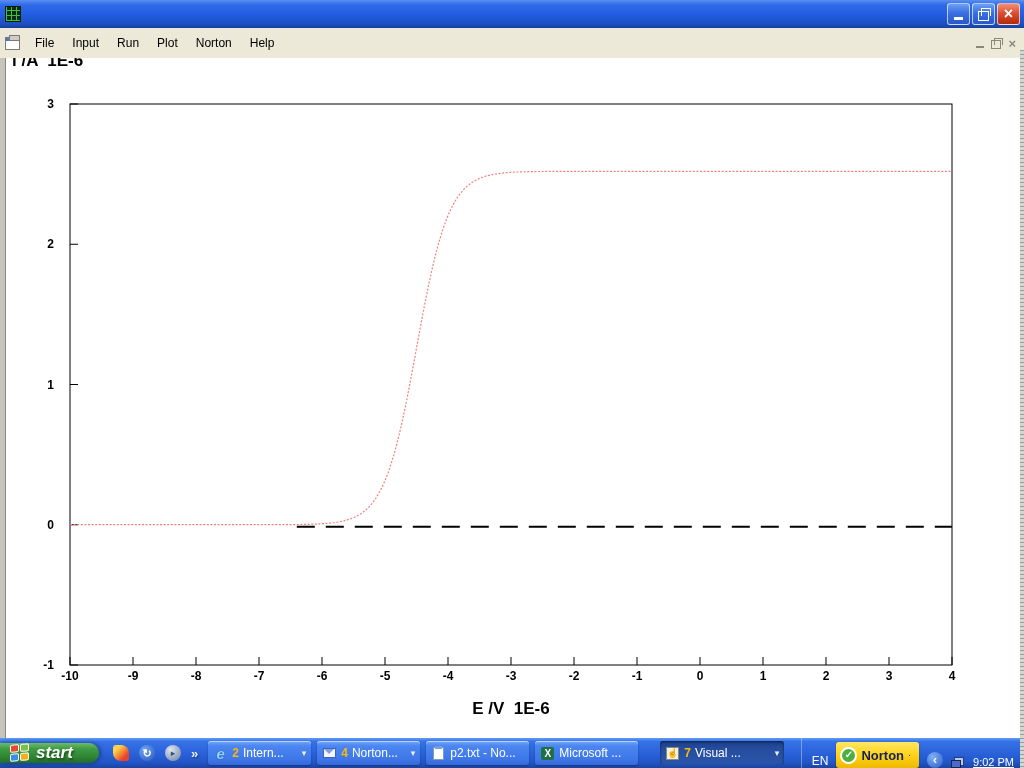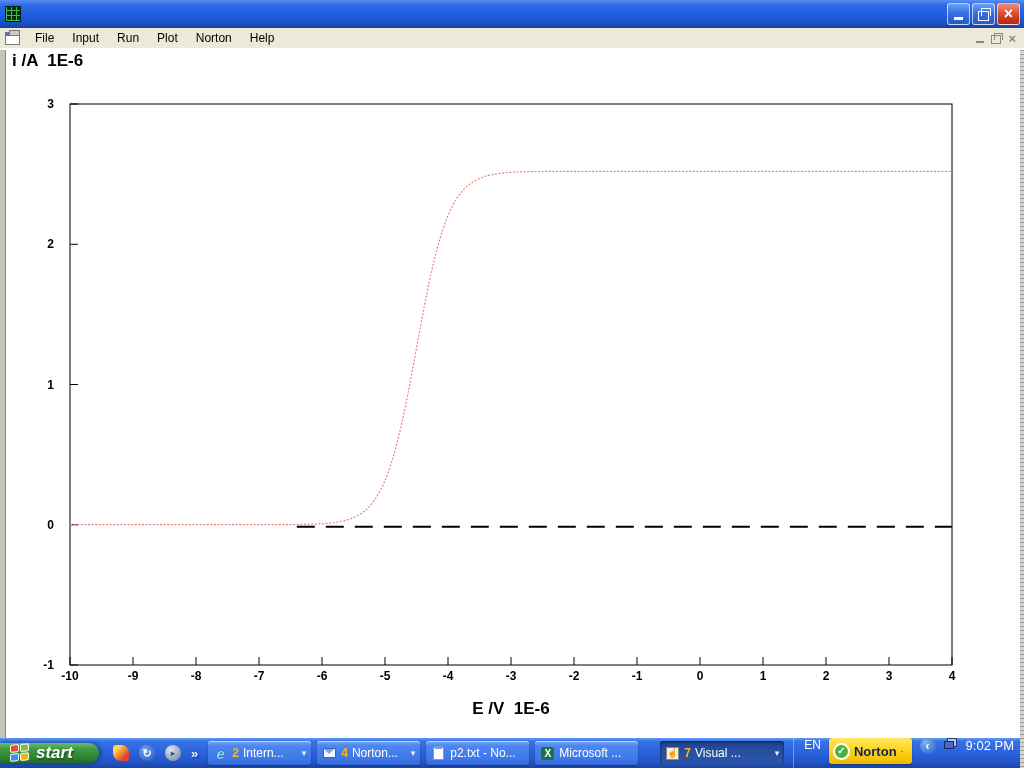--- a/index.html
+++ b/index.html
@@ -20,21 +20,21 @@
     display:flex;align-items:center;justify-content:center;padding:0;cursor:default;
     background:linear-gradient(180deg,#6ea0f5 0%,#3a6fe0 45%,#2a58c8 100%);color:#fff;}
   .wbtn.close{background:linear-gradient(180deg,#f09078 0%,#dd4f33 45%,#b42708 100%);
     font-weight:bold;font-size:16px;line-height:1;}
   .glyph-min{width:9px;height:3px;background:#fff;align-self:flex-end;margin:0 auto 4px auto;}
   .glyph-rest{position:relative;width:9px;height:8px;border:1px solid #fff;margin-top:3px;}
   .glyph-rest::before{content:'';position:absolute;top:-4px;left:2px;width:8px;height:7px;
     border:1px solid #fff;border-bottom:none;}
 
   
-  .menubar{position:absolute;top:28px;left:0;right:0;height:20px;z-index:5;
+  .menubar{position:absolute;top:28px;left:0;right:0;height:30px;z-index:5;
     background:#ece9d8;display:flex;align-items:center;font-size:12px;color:#000;}
   .mdi-icon{width:15px;height:13px;margin:0 6px 0 5px;flex:none;position:relative;
     background:#fff;border:1px solid #7a7a7a;box-sizing:border-box;}
   .mdi-icon::before{content:'';position:absolute;top:0;left:0;right:3px;height:3px;background:#4a76c8;}
   .mdi-icon::after{content:'';position:absolute;top:-3px;left:3px;width:9px;height:4px;
     background:#cfcbc0;border:1px solid #7a7a7a;}
   .menu-item{padding:3px 9px;cursor:default;}
   .mdi-controls{margin-left:auto;display:flex;align-items:center;gap:7px;padding-right:8px;color:#8a877d;}
   .mglyph-min{width:8px;height:2px;background:#8a877d;margin-top:7px;}
   .mglyph-rest{position:relative;width:8px;height:7px;border:1px solid #8a877d;margin-top:2px;}
@@ -91,38 +91,38 @@
   .env{width:13px;height:10px;background:#f4f6ff;border:1px solid #3a62c0;position:relative;box-sizing:border-box;}
   .env::before{content:'';position:absolute;top:0;left:0;border-left:5px solid transparent;
     border-right:5px solid transparent;border-top:5px solid #7e9fe0;left:0px;}
   .note{width:11px;height:13px;background:#fff;border:1px solid #8a98b0;box-sizing:border-box;position:relative;}
   .note::before{content:'';position:absolute;top:-2px;left:1px;right:1px;height:3px;background:#6fa0e8;}
   .xls{width:13px;height:13px;background:#1e7145;border-radius:2px;color:#fff;font-size:10px;
     font-weight:bold;display:flex;align-items:center;justify-content:center;}
   .vsi{width:13px;height:13px;background:#f4f0e0;border:1px solid #8a877d;box-sizing:border-box;
     display:flex;align-items:center;justify-content:center;color:#caa10a;font-size:9px;font-weight:bold;}
 
-  .tray{margin-left:auto;display:flex;align-items:flex-start;gap:8px;height:30px;padding-right:10px;
+  .tray{margin-left:auto;display:flex;align-items:flex-end;gap:8px;height:30px;padding-right:10px;
     border-left:1px solid rgba(255,255,255,.35);padding-left:10px;}
   .lang{color:#fff;font-size:12px;cursor:default;}
   .norton{height:26px;display:flex;align-items:center;gap:4px;padding:0 8px 0 4px;border-radius:3px;cursor:default;
     background:linear-gradient(180deg,#ffe768 0%,#ffd51c 45%,#efb900 100%);box-shadow:0 1px 2px rgba(0,0,0,.35);}
   .n-check{width:17px;height:17px;border-radius:50%;background:#4caf3f;border:2px solid #fff;box-sizing:border-box;
     color:#fff;font-size:10px;font-weight:bold;display:flex;align-items:center;justify-content:center;line-height:1;}
   .n-label{color:#12235c;font-weight:bold;font-size:13px;}
   .n-tm{color:#12235c;font-size:9px;vertical-align:top;}
   .chev{width:16px;height:16px;border-radius:50%;cursor:default;
     background:radial-gradient(circle at 35% 30%,#7fb0f8,#2a5cc8);
     color:#fff;font-weight:bold;font-size:12px;display:flex;align-items:center;justify-content:center;line-height:1;}
   .net-icon{position:relative;width:14px;height:11px;cursor:default;}
   .net-icon::before{content:'';position:absolute;top:0;left:3px;width:10px;height:9px;
     background:#b9c9ea;border:1px solid #273b78;box-sizing:border-box;}
   .net-icon::after{content:'';position:absolute;top:3px;left:0;width:10px;height:8px;
     background:#4a6cc8;border:1px solid #16255a;box-sizing:border-box;}
-  .clock{color:#fff;font-size:13px;cursor:default;}
+  .clock{color:#fff;font-size:11px;cursor:default;text-decoration:underline;}
 </style>
 </head>
 <body>
 
 <div class="screen">
 
   <div class="titlebar">
     <span class="app-icon"></span>
     <div class="win-controls">
       <button class="wbtn">

